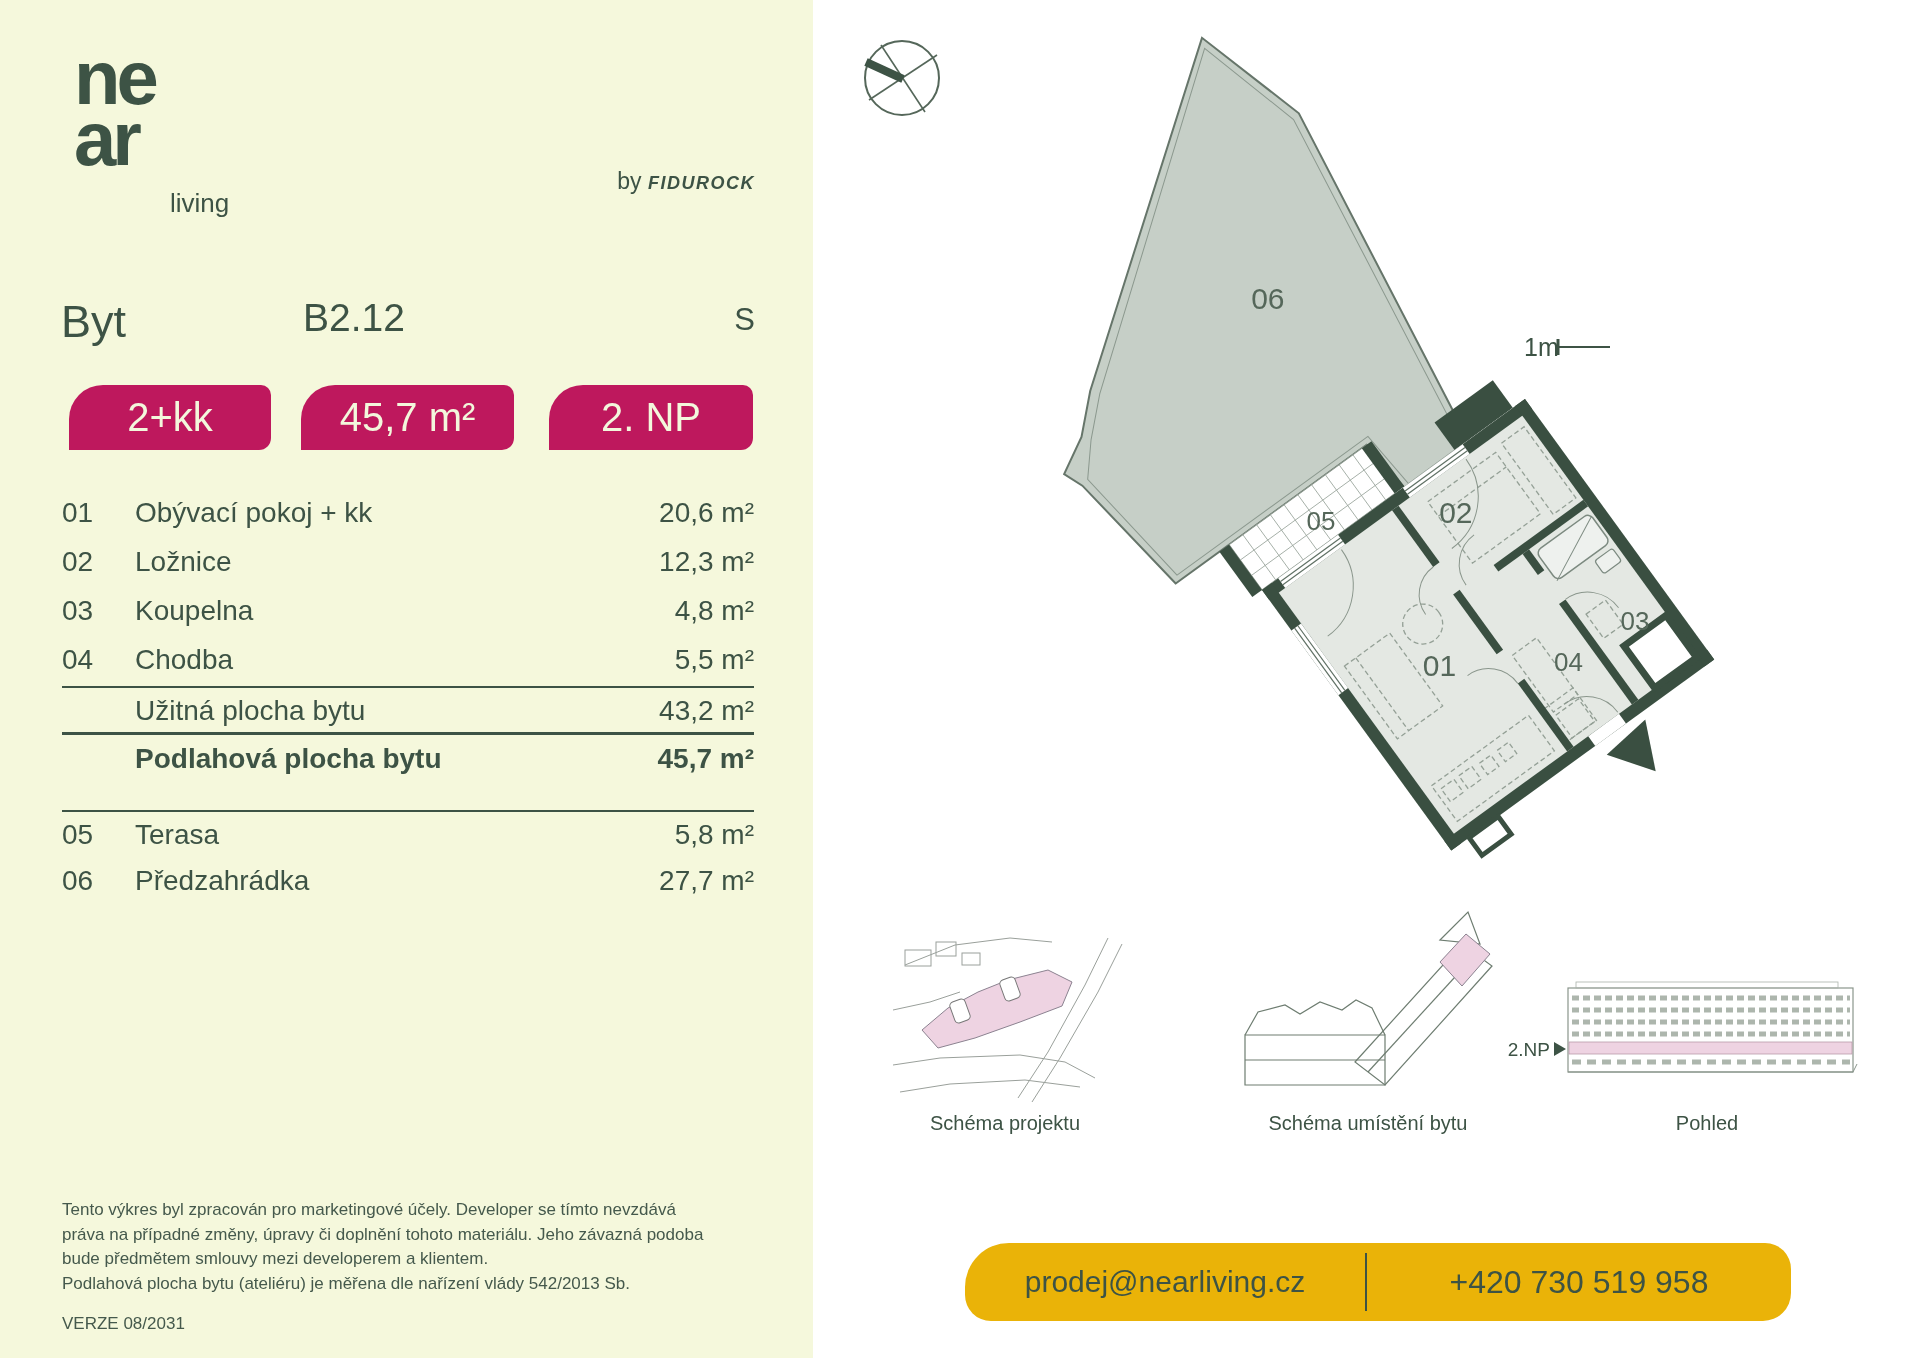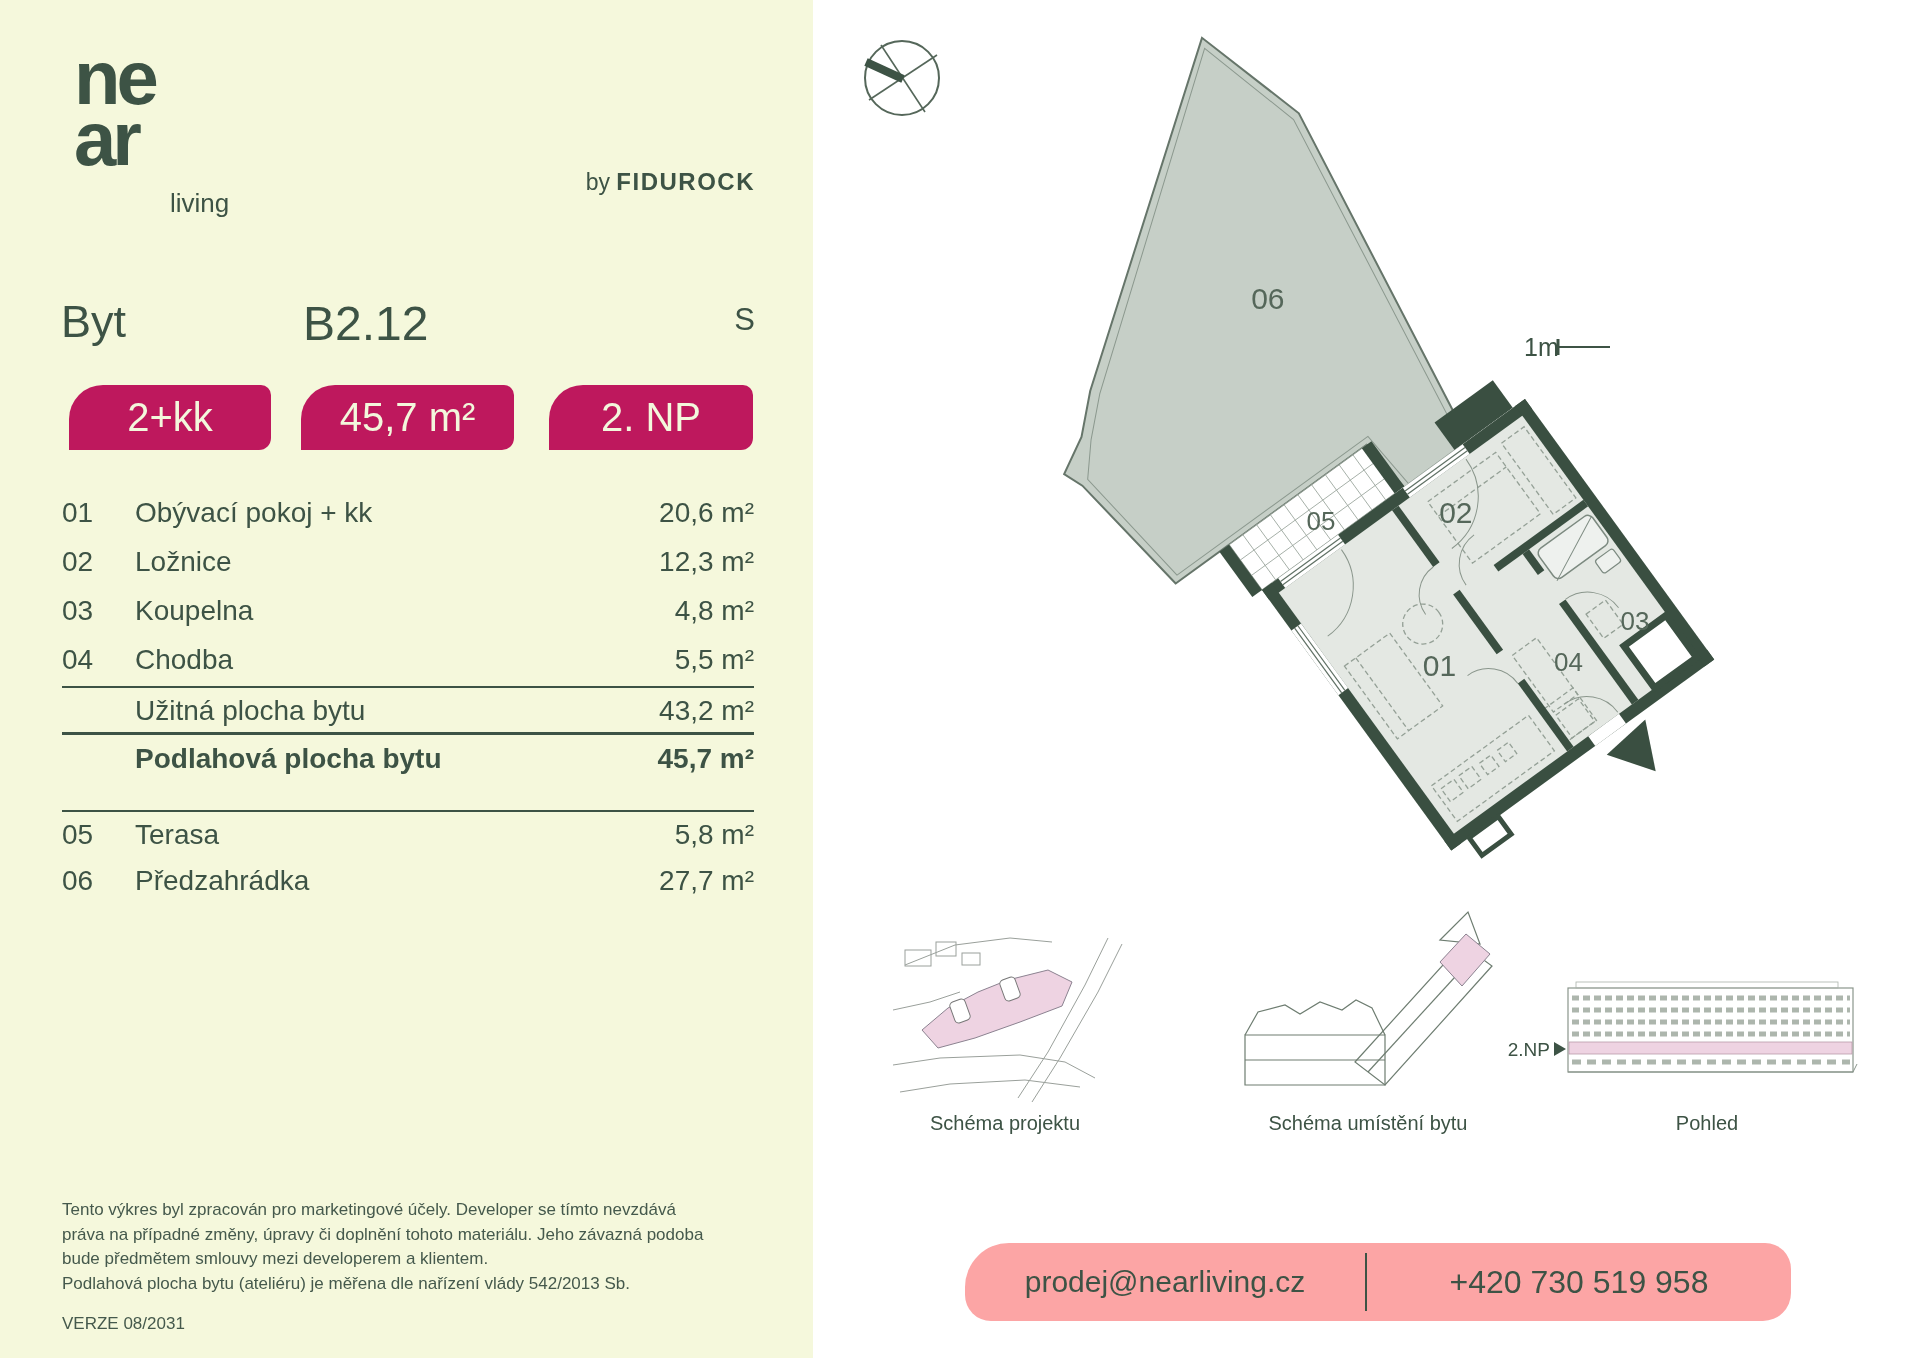--- a/index.html
+++ b/index.html
@@ -6,25 +6,25 @@
   .page{position:relative;width:1920px;height:1358px;background:#ffffff;overflow:hidden;
         font-family:"Liberation Sans",sans-serif;color:#3d5345;padding-left:32px;}
   .panel{position:absolute;left:0;top:0;width:813px;height:1358px;background:#f5f8dc;}
 
   
   .logo{position:absolute;left:74px;top:48px;line-height:0.80;font-weight:800;
         font-size:76px;letter-spacing:-4px;color:#3d5345;}
   .logo div{margin:0;}
   .logo-suffix{position:absolute;left:170px;top:188px;font-size:26px;font-weight:500;letter-spacing:0;}
   .byline{position:absolute;left:0;top:168px;width:755px;text-align:right;font-size:23px;}
-  .byline b{font-size:24px;letter-spacing:1.5px;font-weight:800;}
+  .byline b{font-size:18px;letter-spacing:1.5px;font-weight:800;font-style:italic;}
 
   
   .h-type{position:absolute;left:61px;top:296px;font-size:45px;font-weight:400;}
-  .h-unit{position:absolute;left:303px;top:296px;font-size:48px;font-weight:400;}
+  .h-unit{position:absolute;left:303px;top:296px;font-size:39px;font-weight:400;}
   .h-orient{position:absolute;left:700px;top:302px;width:55px;text-align:right;font-size:31px;}
 
   
   .badge{position:absolute;top:385px;height:65px;background:#be185d;color:#f3f7dc;
          display:flex;align-items:center;justify-content:center;font-size:40px;
          border-radius:34px 10px 12px 0;}
   .badge.b1{left:69px;width:202px;}
   .badge.b2{left:301px;width:213px;}
   .badge.b3{left:549px;width:204px;}
 
@@ -34,21 +34,21 @@
   .trow .num{width:73px;color:#3d5345;}
   .trow .nm{flex:1;}
   .trow .ar{text-align:right;white-space:nowrap;}
   .trow.bold{font-weight:700;justify-content:flex-end;}
   .tline{position:absolute;left:0;width:692px;background:#3d5345;}
 
   
   .fnote{position:absolute;left:62px;width:660px;font-size:17px;line-height:1.45;color:#45594c;}
 
   
-  .contact{position:absolute;left:965px;top:1243px;width:826px;height:78px;background:#fca5a5;
+  .contact{position:absolute;left:965px;top:1243px;width:826px;height:78px;background:#eab308;
            border-radius:44px 26px 28px 26px;display:flex;align-items:center;}
   .contact .email{width:400px;text-align:center;font-size:30px;}
   .contact .vline{width:2px;height:58px;background:#3d5345;}
   .contact .phone{flex:1;text-align:center;font-size:32px;}
 
   svg text{font-family:"Liberation Sans",sans-serif;}
 </style>
 </head>
 <body>
 

